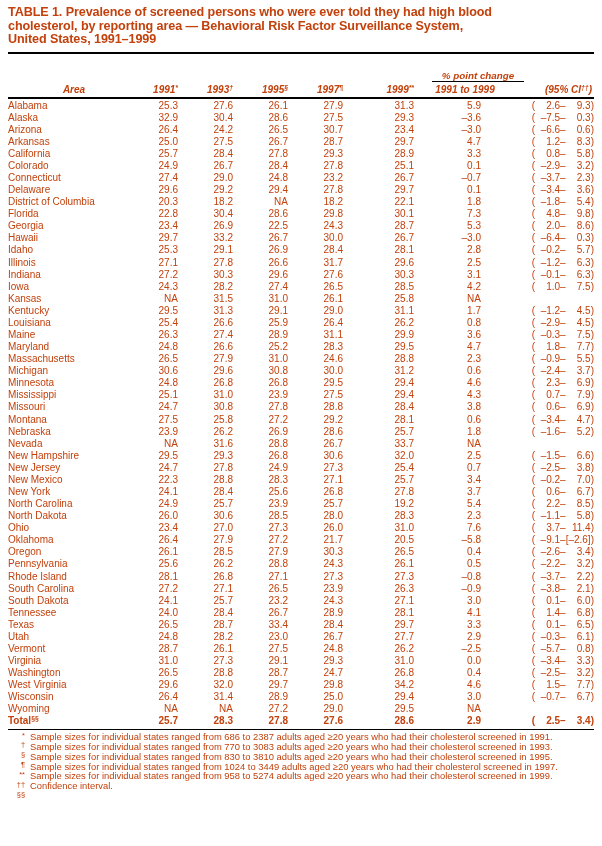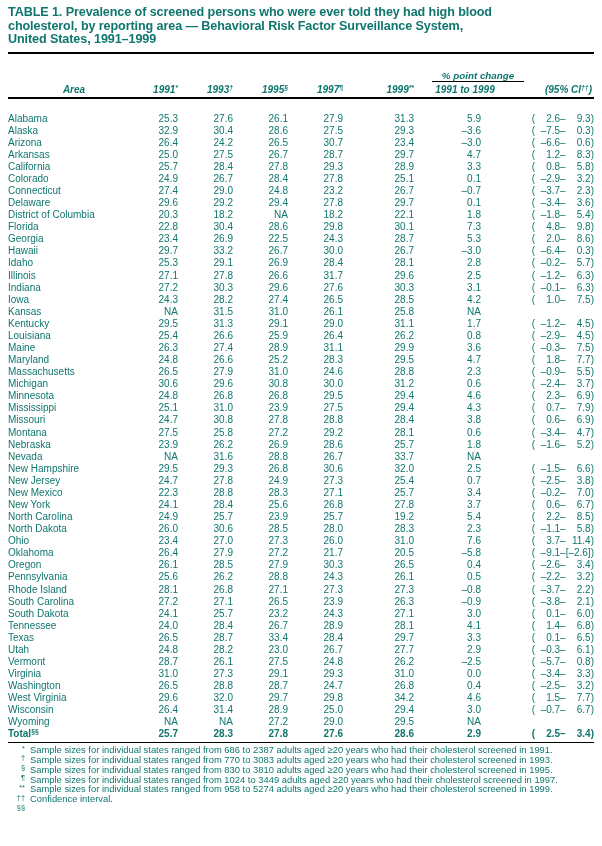--- a/index.html
+++ b/index.html
@@ -2,21 +2,21 @@
 <html><head>
 <meta charset="utf-8">
 <style>
   html,body { margin:0; padding:0; background:#ffffff; }
   .page {
     position:relative;
     width:602px; height:846px;
     box-sizing:border-box;
     padding:6px 8px 0 8px;
     background:#ffffff;
-    color:#0f766e;
+    color:#c2410c;
     font-family:"Liberation Sans","DejaVu Sans",sans-serif;
     overflow:hidden;
   }
   .title {
     font-weight:bold;
     font-size:12.6px;
     line-height:13.5px;
     letter-spacing:-0.1px;
   }
   .rule-title { border-top:2.5px solid #000; margin-top:5px; }
@@ -32,21 +32,21 @@
     grid-template-columns:132px 38px 55px 55px 55px 71px 102px 78px;
     font-weight:bold; font-size:10px;
     align-items:end;
     padding:2px 0 2px 0;
   }
   .hrow .hc { text-align:right; white-space:nowrap; }
   .hrow .hc.area { text-align:center; }
   .hrow .hc.chg { text-align:center; }
   .hrow .hc.ci { padding-right:2px; }
   .rule-head { border-top:2px solid #000; }
-  .tbody { padding-top:14px; }
+  .tbody { padding-top:1px; }
   .row {
     display:grid;
     grid-template-columns:132px 38px 55px 55px 55px 71px 67px 113px;
     font-size:10px;
     height:12.08px; line-height:12.08px;
     white-space:nowrap;
   }
   .row .num { text-align:right; }
   .row .ci-cell { display:flex; justify-content:flex-end; }
   .ci-cell .bound { min-width:25px; text-align:right; display:inline-block; }

